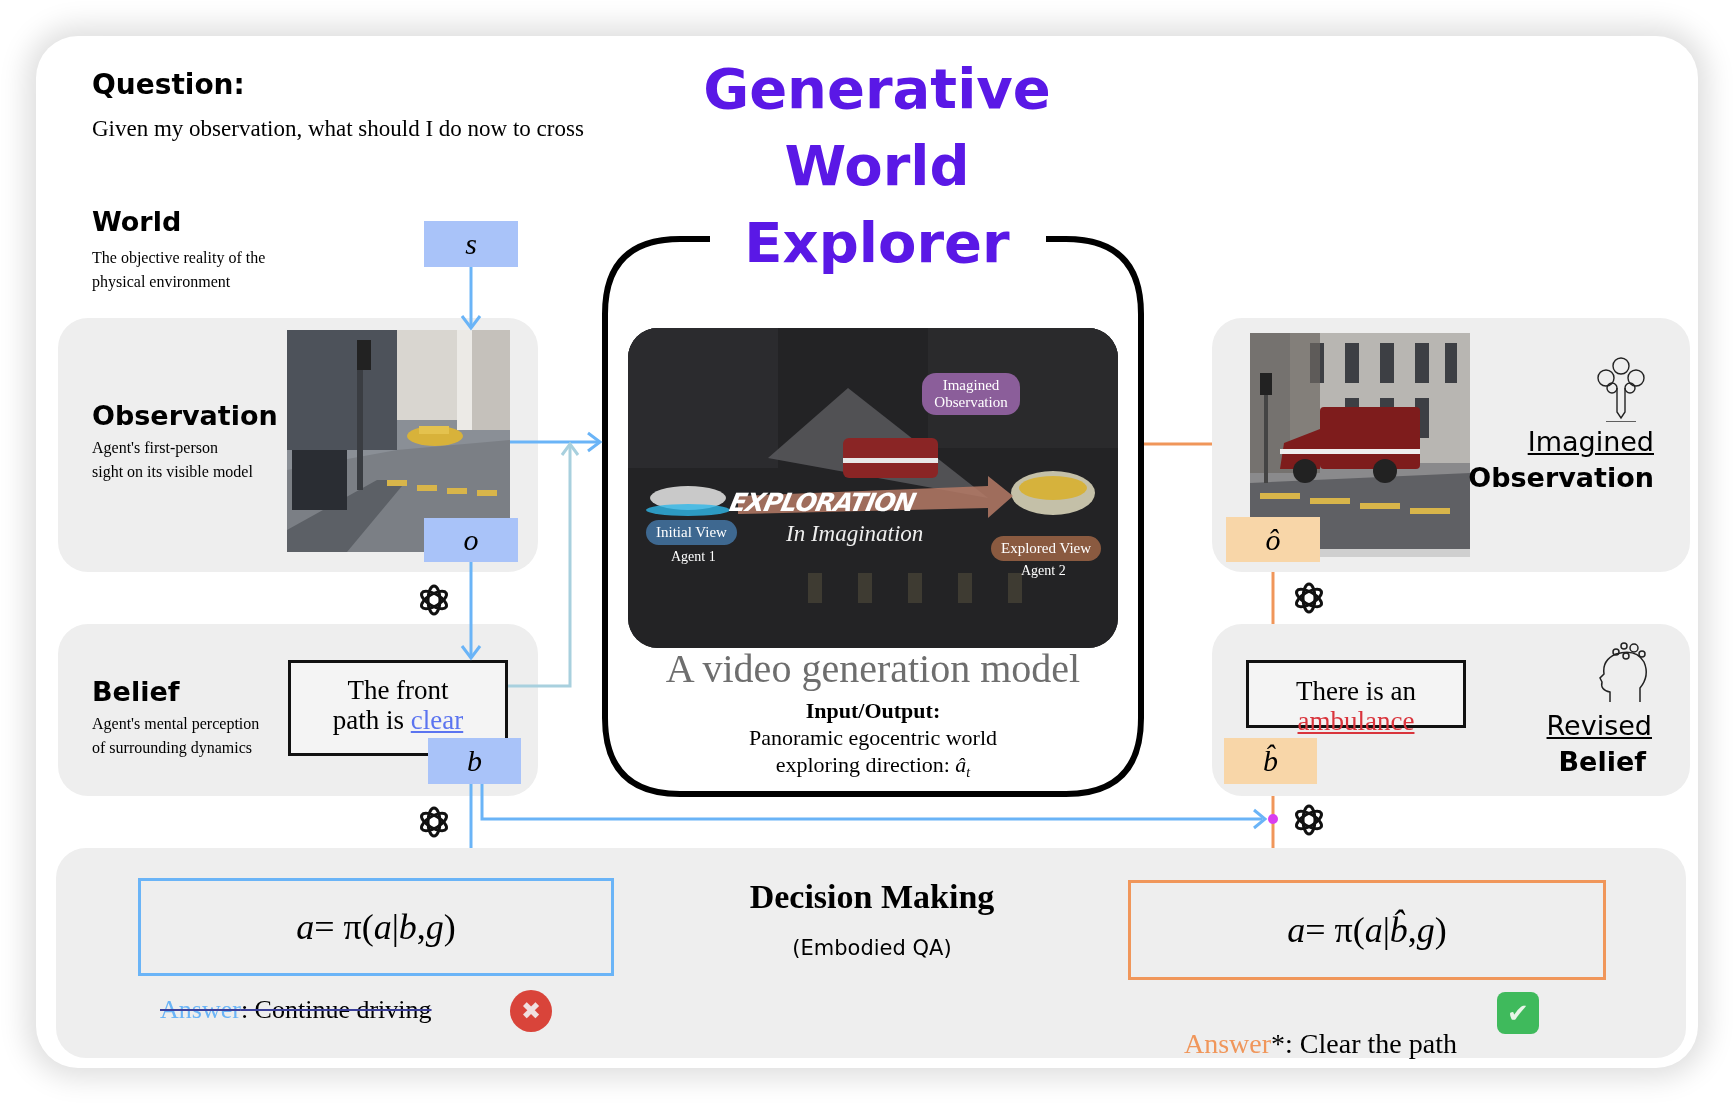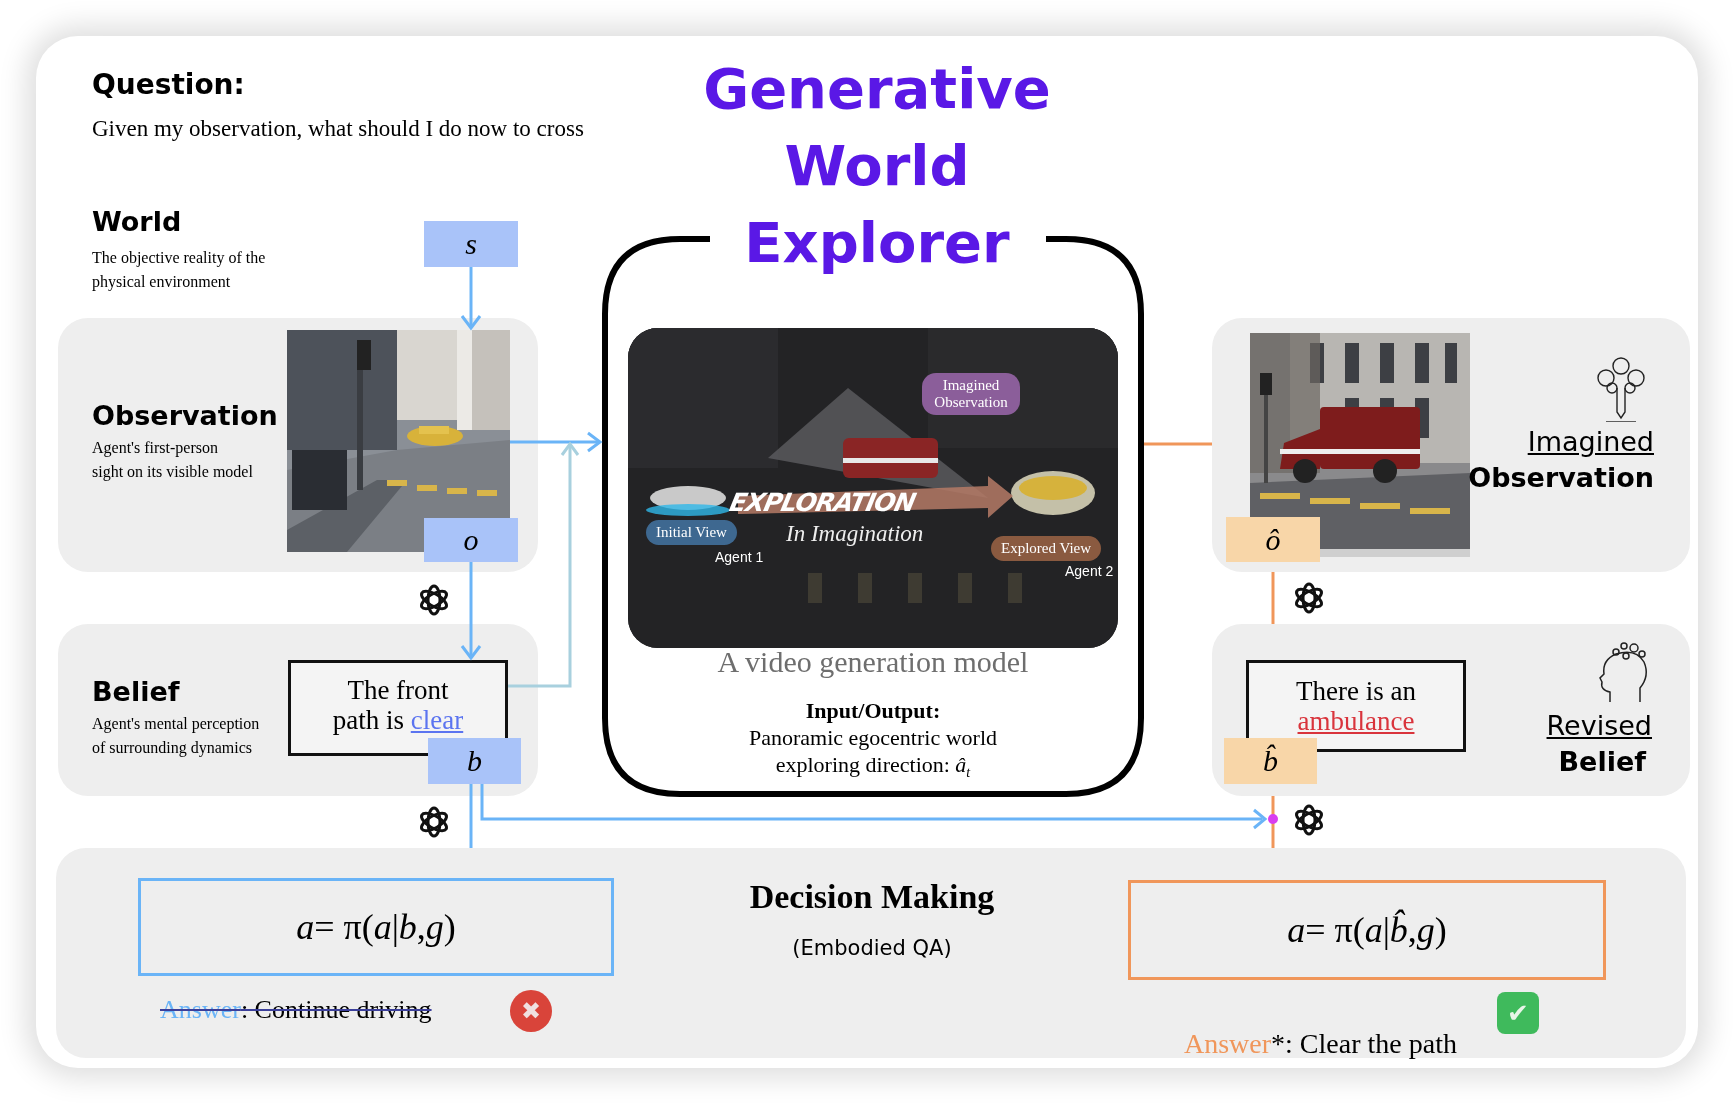--- a/index.html
+++ b/index.html
@@ -20,21 +20,21 @@
   .belief-box { position:absolute; border:3px solid #111; background:#f4f4f4; box-sizing:border-box;
                 font-family:"Liberation Serif", serif; font-size:27px; line-height:30px; text-align:center; }
   .title { position:absolute; left:690px; top:50px; width:374px; text-align:center; color:#5a18e6;
            font-family:"DejaVu Sans", sans-serif; font-weight:bold; font-size:56px; line-height:77px; }
   .formula { position:absolute; background:#eeeeee; box-sizing:border-box; display:flex; align-items:center;
              justify-content:center; font-family:"Liberation Serif", serif; font-size:36px; }
   .formula i { font-style:italic; }
   .photo { position:absolute; overflow:hidden; }
   .pill { position:absolute; border-radius:14px; color:#fff; font-family:"Liberation Serif", serif;
           font-size:15px; line-height:17px; text-align:center; padding:4px 10px; }
-  .small-w { position:absolute; color:#fff; font-family:Liberation Sans, sans-serif; font-size:14px;margin-left:44px; }
+  .small-w { position:absolute; color:#fff; font-family:Liberation Serif, serif; font-size:14px; }
   svg.overlay { position:absolute; left:0; top:0; }
   .under { text-decoration:underline; }
 </style>
 </head>
 <body>
 
 <div class="card"></div>
 
 <div class="abs sans-b" style="left:92px;top:68px;font-size:28px;">Question:</div>
 <div class="abs serif" style="left:92px;top:112px;font-size:23px;line-height:34px;">
@@ -153,21 +153,21 @@
 <div class="abs serif" style="left:786px;top:521px;color:#eeeeee;font-style:italic;font-size:23px;">In Imagination</div>
 <div class="pill" style="left:922px;top:373px;background:#8b5e9a;width:78px;">
   <div>Imagined</div>
   <div>Observation</div>
 </div>
 <div class="pill" style="left:646px;top:520px;background:#3e6890;">Initial View</div>
 <div class="small-w" style="left:671px;top:549px;">Agent 1</div>
 <div class="pill" style="left:991px;top:536px;background:#8a5a40;">Explored View</div>
 <div class="small-w" style="left:1021px;top:563px;">Agent 2</div>
 
-<div class="abs serif" style="left:628px;top:645px;width:490px;text-align:center;font-size:30px;color:#6e6e6e;">A video generation  model</div>
+<div class="abs serif" style="left:628px;top:645px;width:490px;text-align:center;font-size:40px;color:#6e6e6e;">A video generation  model</div>
 <div class="abs serif" style="left:628px;top:698px;width:490px;text-align:center;font-size:22px;font-weight:bold;">Input/Output:</div>
 <div class="abs serif" style="left:628px;top:724px;width:490px;text-align:center;font-size:22px;line-height:27px;">
   <div>Panoramic egocentric world</div>
   <div><span>exploring direction: </span><i>â</i><sub style="font-style:italic;font-size:14px;">t</sub></div>
 </div>
 
 <div class="panel" style="left:1212px;top:318px;width:478px;height:254px;"></div>
 <div class="abs" style="left:1254px;top:341px;width:216px;height:216px;background:#cfcfcf;"></div>
 <div class="photo" style="left:1250px;top:333px;width:220px;height:216px;">
   <svg width="220" height="216" viewBox="0 0 220 216">
@@ -209,21 +209,21 @@
     <circle cx="26" cy="36" r="5"></circle>
       <circle cx="44" cy="36" r="5"></circle>
     <path d="M31 36 L31 60 L35 66 L39 60 L39 36"></path>
     <line x1="20" y1="70" x2="50" y2="70"></line>
   </svg>
 </div>
 <div class="abs" style="left:1450px;top:426px;width:204px;text-align:right;font-family:'DejaVu Sans',sans-serif;font-size:27px;"><span class="under">Imagined</span></div>
 <div class="abs h-label" style="left:1450px;top:462px;width:204px;text-align:right;">Observation</div>
 
 <div class="panel" style="left:1212px;top:624px;width:478px;height:172px;"></div>
-<div class="belief-box" style="left:1246px;top:660px;width:220px;height:92px;padding-top:13px;">
+<div class="belief-box" style="left:1246px;top:660px;width:220px;height:68px;padding-top:13px;">
   <div>There is an</div>
   <div><span class="under" style="color:#d9343c;">ambulance</span></div>
 </div>
 <div class="varbox orange-var" style="left:1224px;top:738px;width:93px;height:46px;">b̂</div>
 <div class="abs" style="left:1596px;top:638px;width:60px;height:70px;">
   <svg width="60" height="70" viewBox="0 0 60 70" fill="none" stroke="#222" stroke-width="1.5">
     <path d="M14 64 L14 54 Q4 52 6 44 L4 40 L8 36 Q6 22 20 16 Q40 10 48 24 Q54 38 44 50 L44 64"></path>
     <circle cx="28" cy="8" r="3"></circle>
       <circle cx="38" cy="10" r="4"></circle>
       <circle cx="20" cy="14" r="3"></circle>

